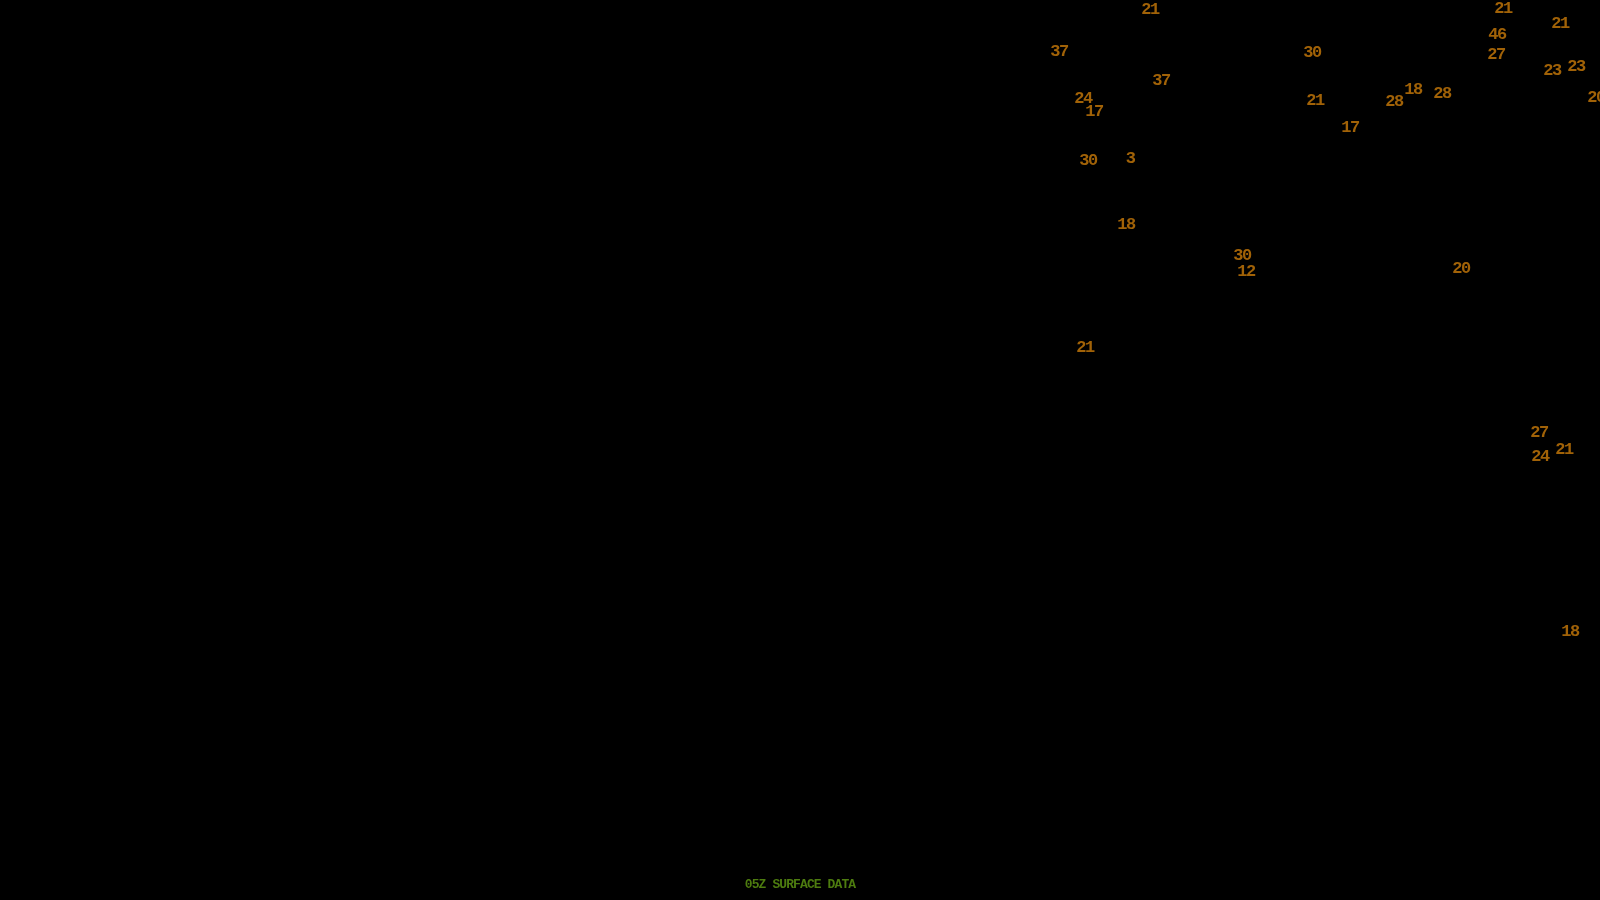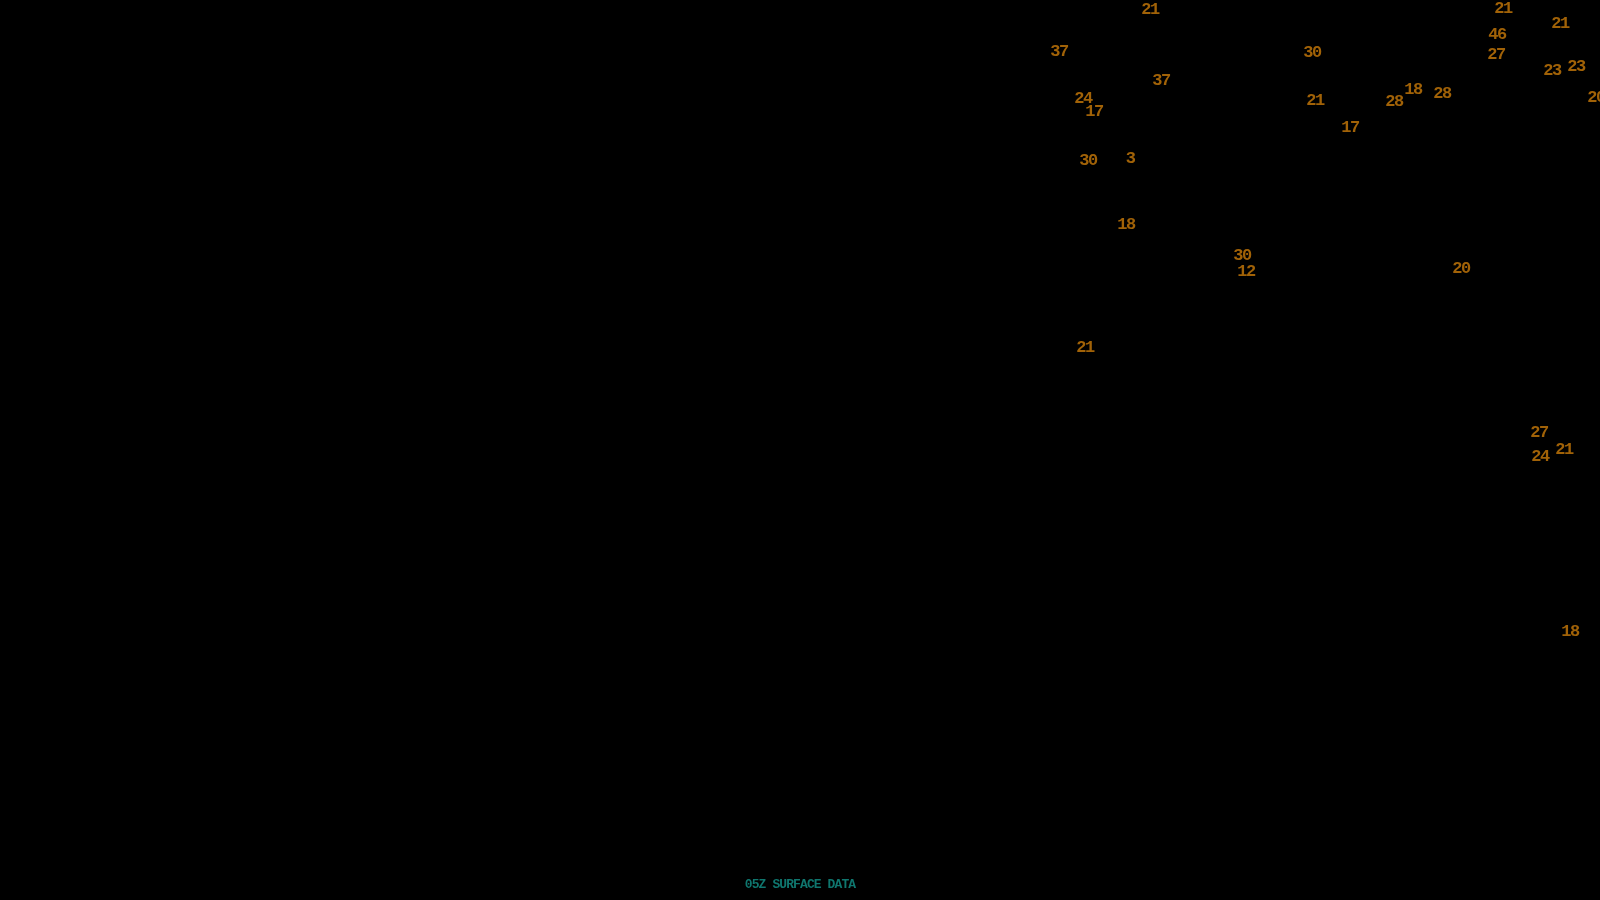--- a/index.html
+++ b/index.html
@@ -22,21 +22,21 @@
     color: #a16207;
     font-size: 17px;
     font-weight: bold;
     letter-spacing: -1.5px;
     white-space: nowrap;
     line-height: 1;
   }
   .footer-label {
     position: absolute;
     transform: translate(-50%, -50%);
-    color: #0f766e;
+    color: #4d7c0f;
     font-size: 13px;
     font-weight: bold;
     letter-spacing: -0.9px;
     white-space: nowrap;
     line-height: 1;
   }
 </style>
 </head>
 <body>
 

